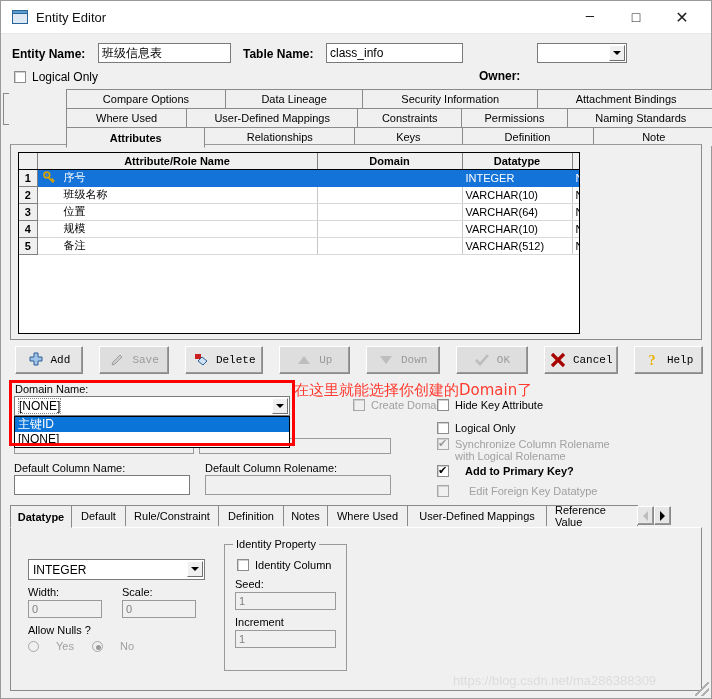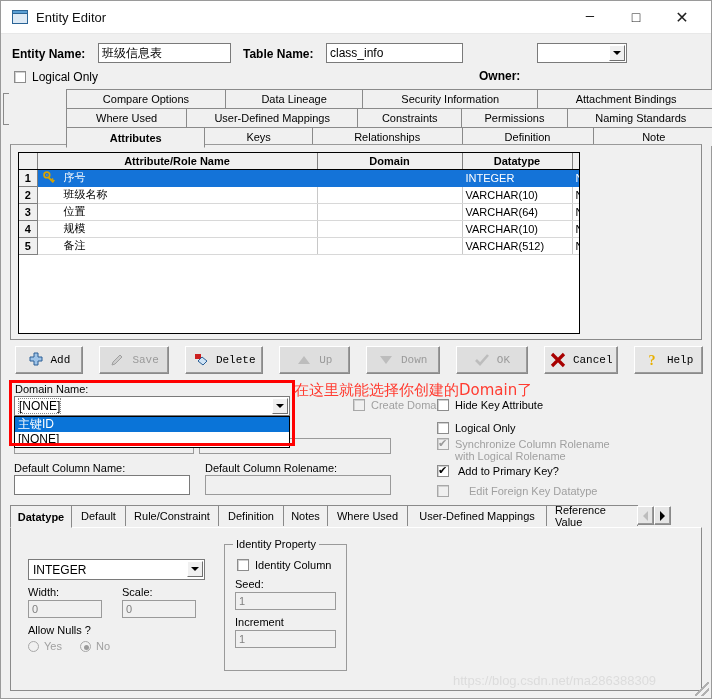--- a/index.html
+++ b/index.html
@@ -185,21 +185,21 @@
     border:1px solid #000; background:#fff; z-index:25;
   }
   #domain-list .opt { height:15px; line-height:15px; font-size:12px; padding:0 3px; }
   #domain-list .opt.hl { background:#0a74d8; color:#fff; }
 
   #create-domain-row { position:absolute; left:352px; top:398px; display:flex; align-items:center; gap:6px; font-size:11px; }
   #hide-key-row { position:absolute; left:436px; top:398px; display:flex; align-items:center; gap:6px; font-size:11px; }
   #logical-only-row2 { position:absolute; left:436px; top:421px; display:flex; align-items:center; gap:6px; font-size:11px; }
   #sync-row { position:absolute; left:436px; top:437px; display:flex; align-items:flex-start; gap:6px; font-size:11px; }
   #sync-row .txt { line-height:12px; }
-  #addpk-row { position:absolute; left:436px; top:464px; display:flex; align-items:center; gap:9px; font-size:11px; }
+  #addpk-row { position:absolute; left:436px; top:464px; display:flex; align-items:center; gap:16px; font-size:11px;font-weight:bold; }
   #editfk-row { position:absolute; left:436px; top:484px; display:flex; align-items:flex-start; gap:20px; font-size:11px; }
 
   
   #behind-left {
     position:absolute; left:13px; top:437px; width:180px; height:16px;
     border:1px solid #9a9a9a; background:#f0f0f0; z-index:5;
   }
   #behind-right {
     position:absolute; left:198px; top:437px; width:192px; height:16px;
     border:1px solid #9a9a9a; background:#f0f0f0; z-index:5;
@@ -255,21 +255,21 @@
   #scale-label { position:absolute; left:111px; top:58px; font-size:11px; }
   #scale-input {
     position:absolute; left:111px; top:72px; width:74px; height:18px;
     border:1px solid #9a9a9a; background:#f0f0f0; color:#808080; font-size:11px; padding:1px 3px;
     font-family:"Liberation Sans", sans-serif;
   }
   #allownulls-label { position:absolute; left:17px; top:96px; font-size:11px; }
   #radio-row { position:absolute; left:17px; top:112px; display:flex; gap:18px; align-items:center; font-size:11px; color:#a0a0a0; }
   .rb { width:11px;height:11px;border:1px solid #a8a8a8;border-radius:50%;background:#f0f0f0; display:inline-block; position:relative; flex:0 0 auto;}
   .rb.checked::after { content:""; position:absolute; left:3px; top:3px; width:5px;height:5px;border-radius:50%; background:#9a9a9a; }
-  .rbl { display:flex; align-items:center; gap:5px; }
+  .rbl { display:flex; align-items:center; gap:17px; }
 
   #identity-group {
     position:absolute; left:213px; top:16px; width:123px; height:127px;
     border:1px solid #9a9a9a;
   }
   #identity-legend {
     position:absolute; left:222px; top:10px; background:#f0f0f0; padding:0 3px; font-size:11px;
   }
   #identity-col-row { position:absolute; left:226px; top:31px; display:flex; align-items:center; gap:6px; font-size:11px; }
   #seed-label { position:absolute; left:224px; top:50px; font-size:11px; }
@@ -345,22 +345,22 @@
     <div class="tabrow r2">
       <div class="tab" style="width:129px">Where Used</div>
       <div class="tab" style="width:183px">User-Defined Mappings</div>
       <div class="tab" style="width:112px">Constraints</div>
       <div class="tab" style="width:113px">Permissions</div>
       <div class="tab" style="width:158px">Naming Standards</div>
     </div>
 
     <div class="tabrow r3">
       <div class="tab sel" style="width:148px">Attributes</div>
+      <div class="tab" style="width:160px">Relationships</div>
       <div class="tab" style="width:115px">Keys</div>
-      <div class="tab" style="width:160px">Relationships</div>
       <div class="tab" style="width:140px">Definition</div>
       <div class="tab" style="width:130px">Note</div>
     </div>
   </div>
 
   <div id="grid-panel">
     <div id="grid-inner">
       <table class="grid">
         <thead>
           <tr>

